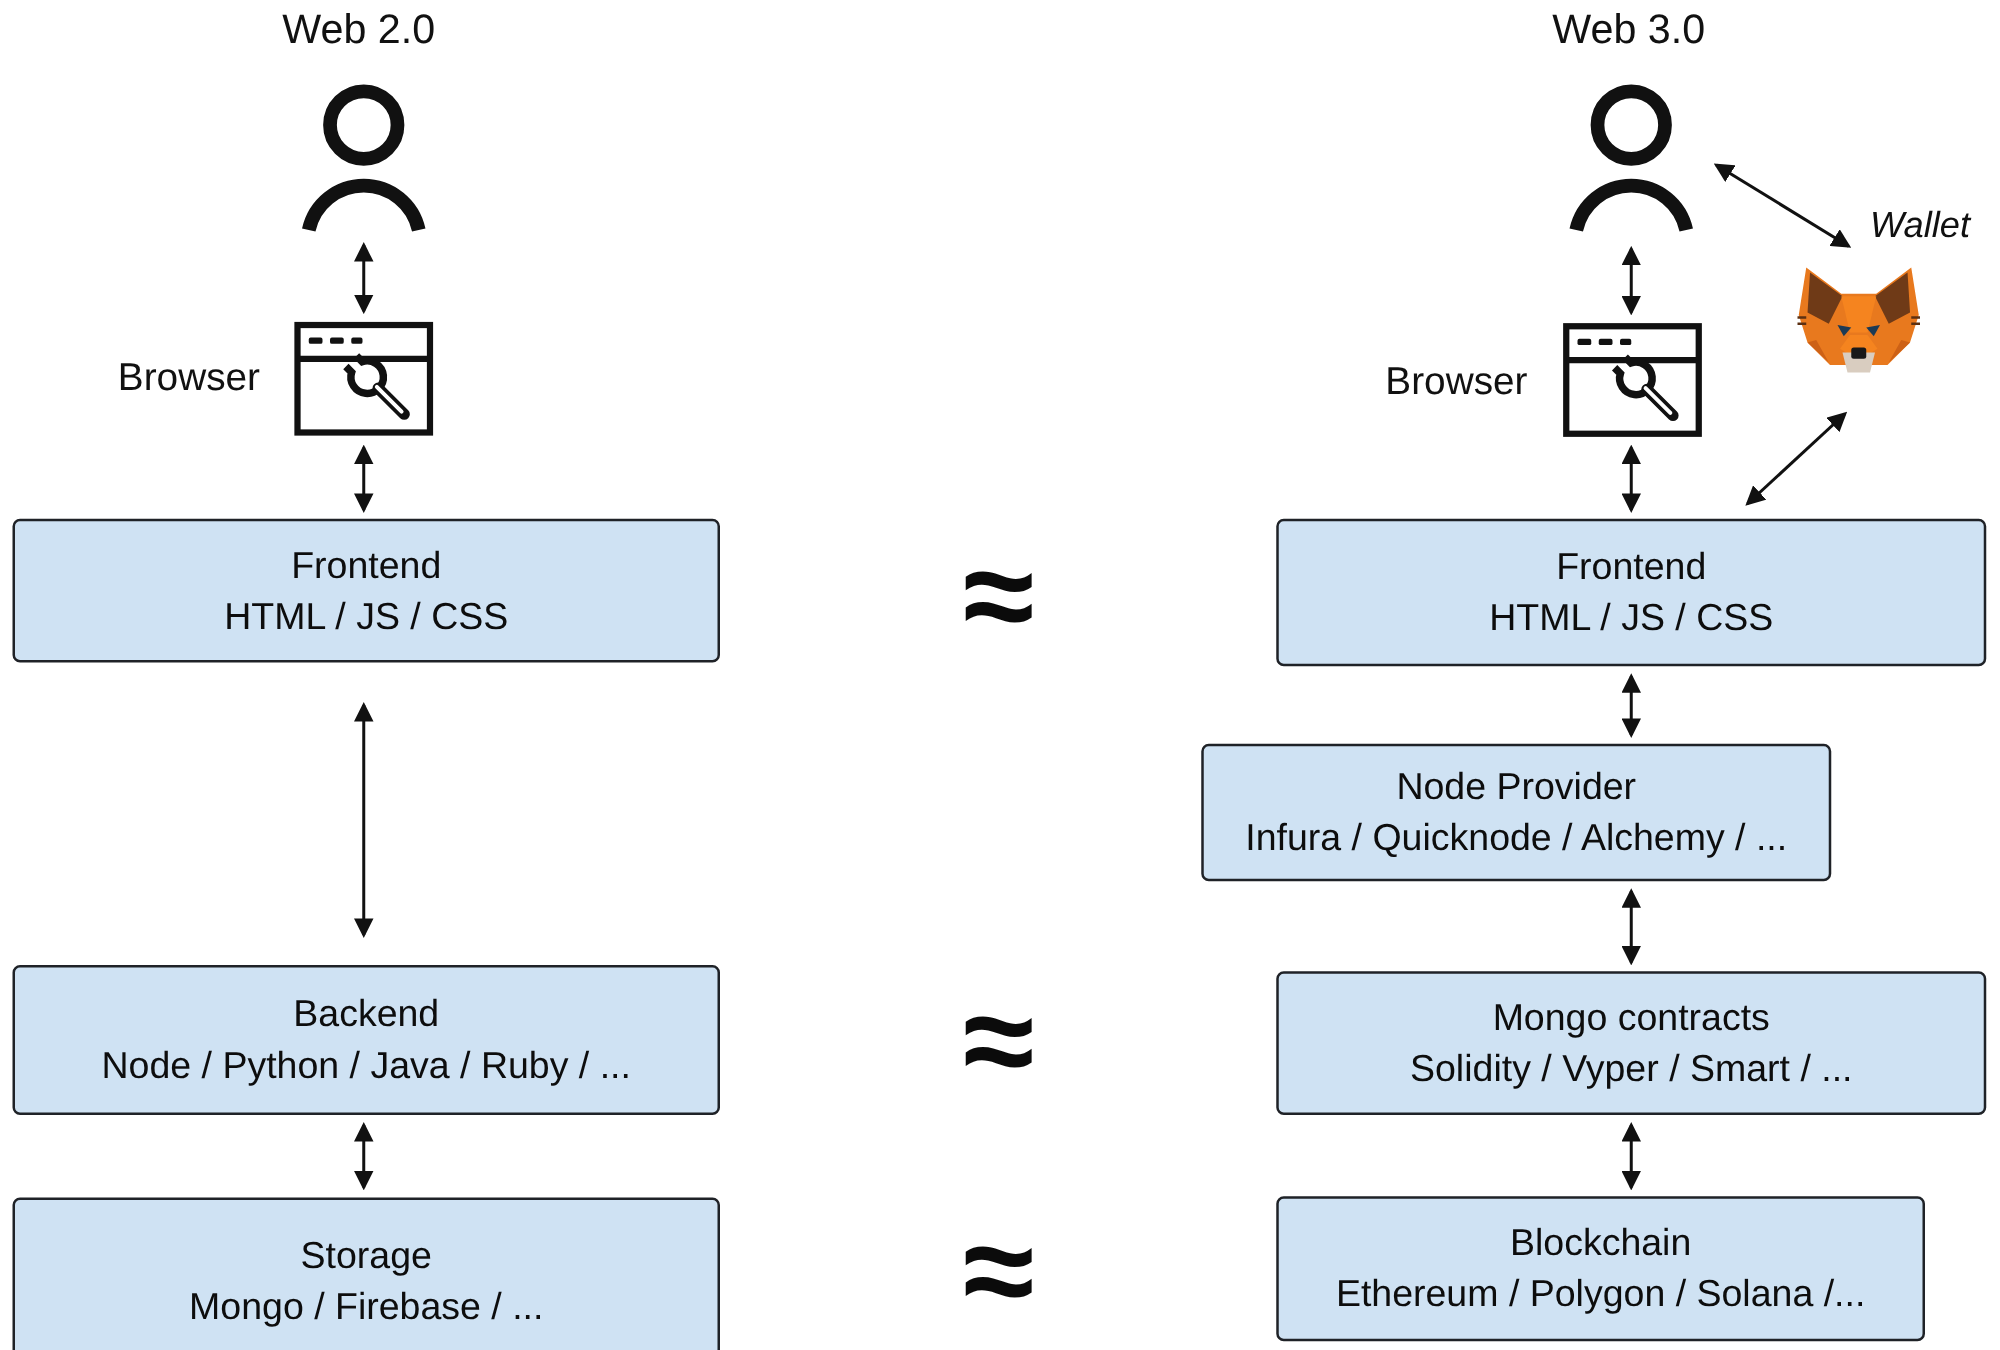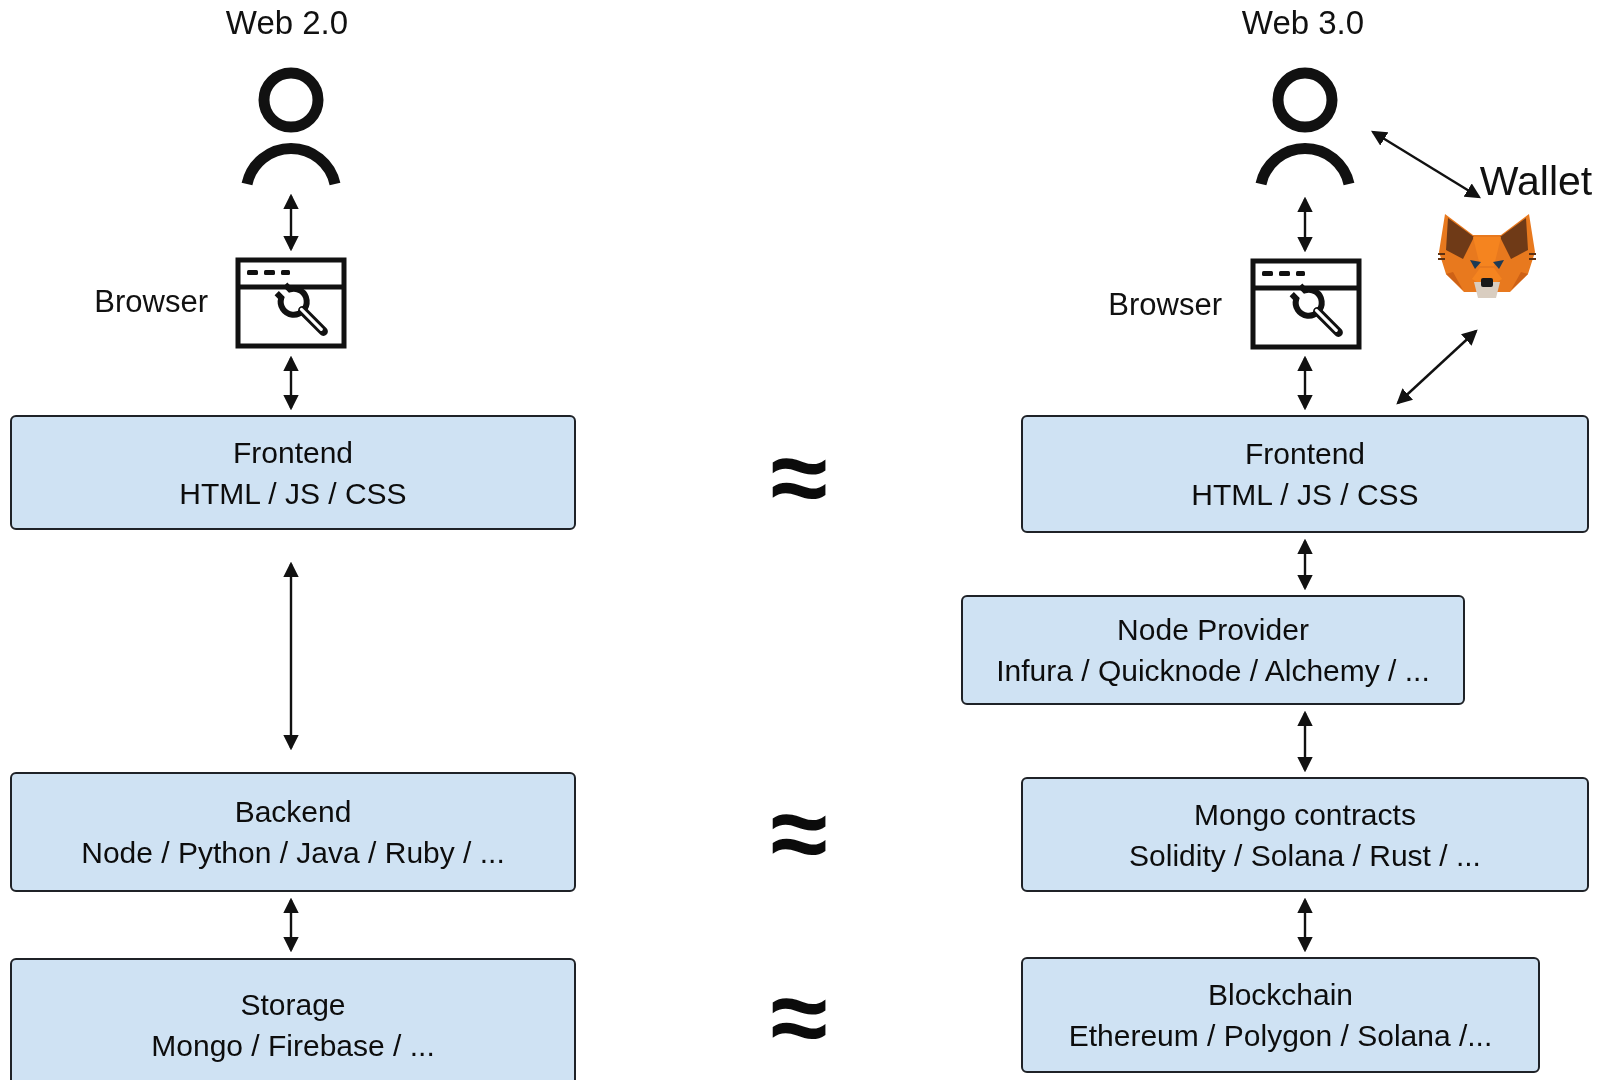--- a/index.html
+++ b/index.html
@@ -23,21 +23,21 @@
   .col-title{
     position:absolute;transform:translateX(-50%);
     font-size:33px;line-height:36px;white-space:nowrap;color:var(--ink);
   }
   .side-label{
     position:absolute;transform:translate(-100%,-50%);
     font-size:31px;white-space:nowrap;color:var(--ink);
   }
   .wallet-label{
     position:absolute;transform:translate(-50%,-50%);
-    font-size:41px;white-space:nowrap;color:var(--ink);
+    font-size:29px;white-space:nowrap;color:var(--ink);font-style:italic;
   }
   .layer-box{
     position:absolute;box-sizing:border-box;
     background:var(--layer_fill);
     border:2.5px solid var(--layer_border);
     border-radius:6px;
     display:flex;flex-direction:column;justify-content:center;align-items:center;
     text-align:center;font-size:30px;line-height:41px;color:#0d0d0d;
   }
   .approx{
@@ -173,21 +173,21 @@
     <span>HTML / JS / CSS</span>
   </div>
 
   <div class="layer-box" style="left:961px; top:595px; width:504px; height:110px;">
     <span>Node Provider</span>
     <span>Infura / Quicknode / Alchemy / ...</span>
   </div>
 
   <div class="layer-box" style="left:1021px; top:777px; width:568px; height:115px;">
     <span>Mongo contracts</span>
-    <span>Solidity / Solana / Rust / ...</span>
+    <span>Solidity / Vyper / Smart / ...</span>
   </div>
 
   <div class="layer-box" style="left:1021px; top:957px; width:519px; height:116px;">
     <span>Blockchain</span>
     <span>Ethereum / Polygon / Solana /...</span>
   </div>
 
 </div>
 
 </body></html>

